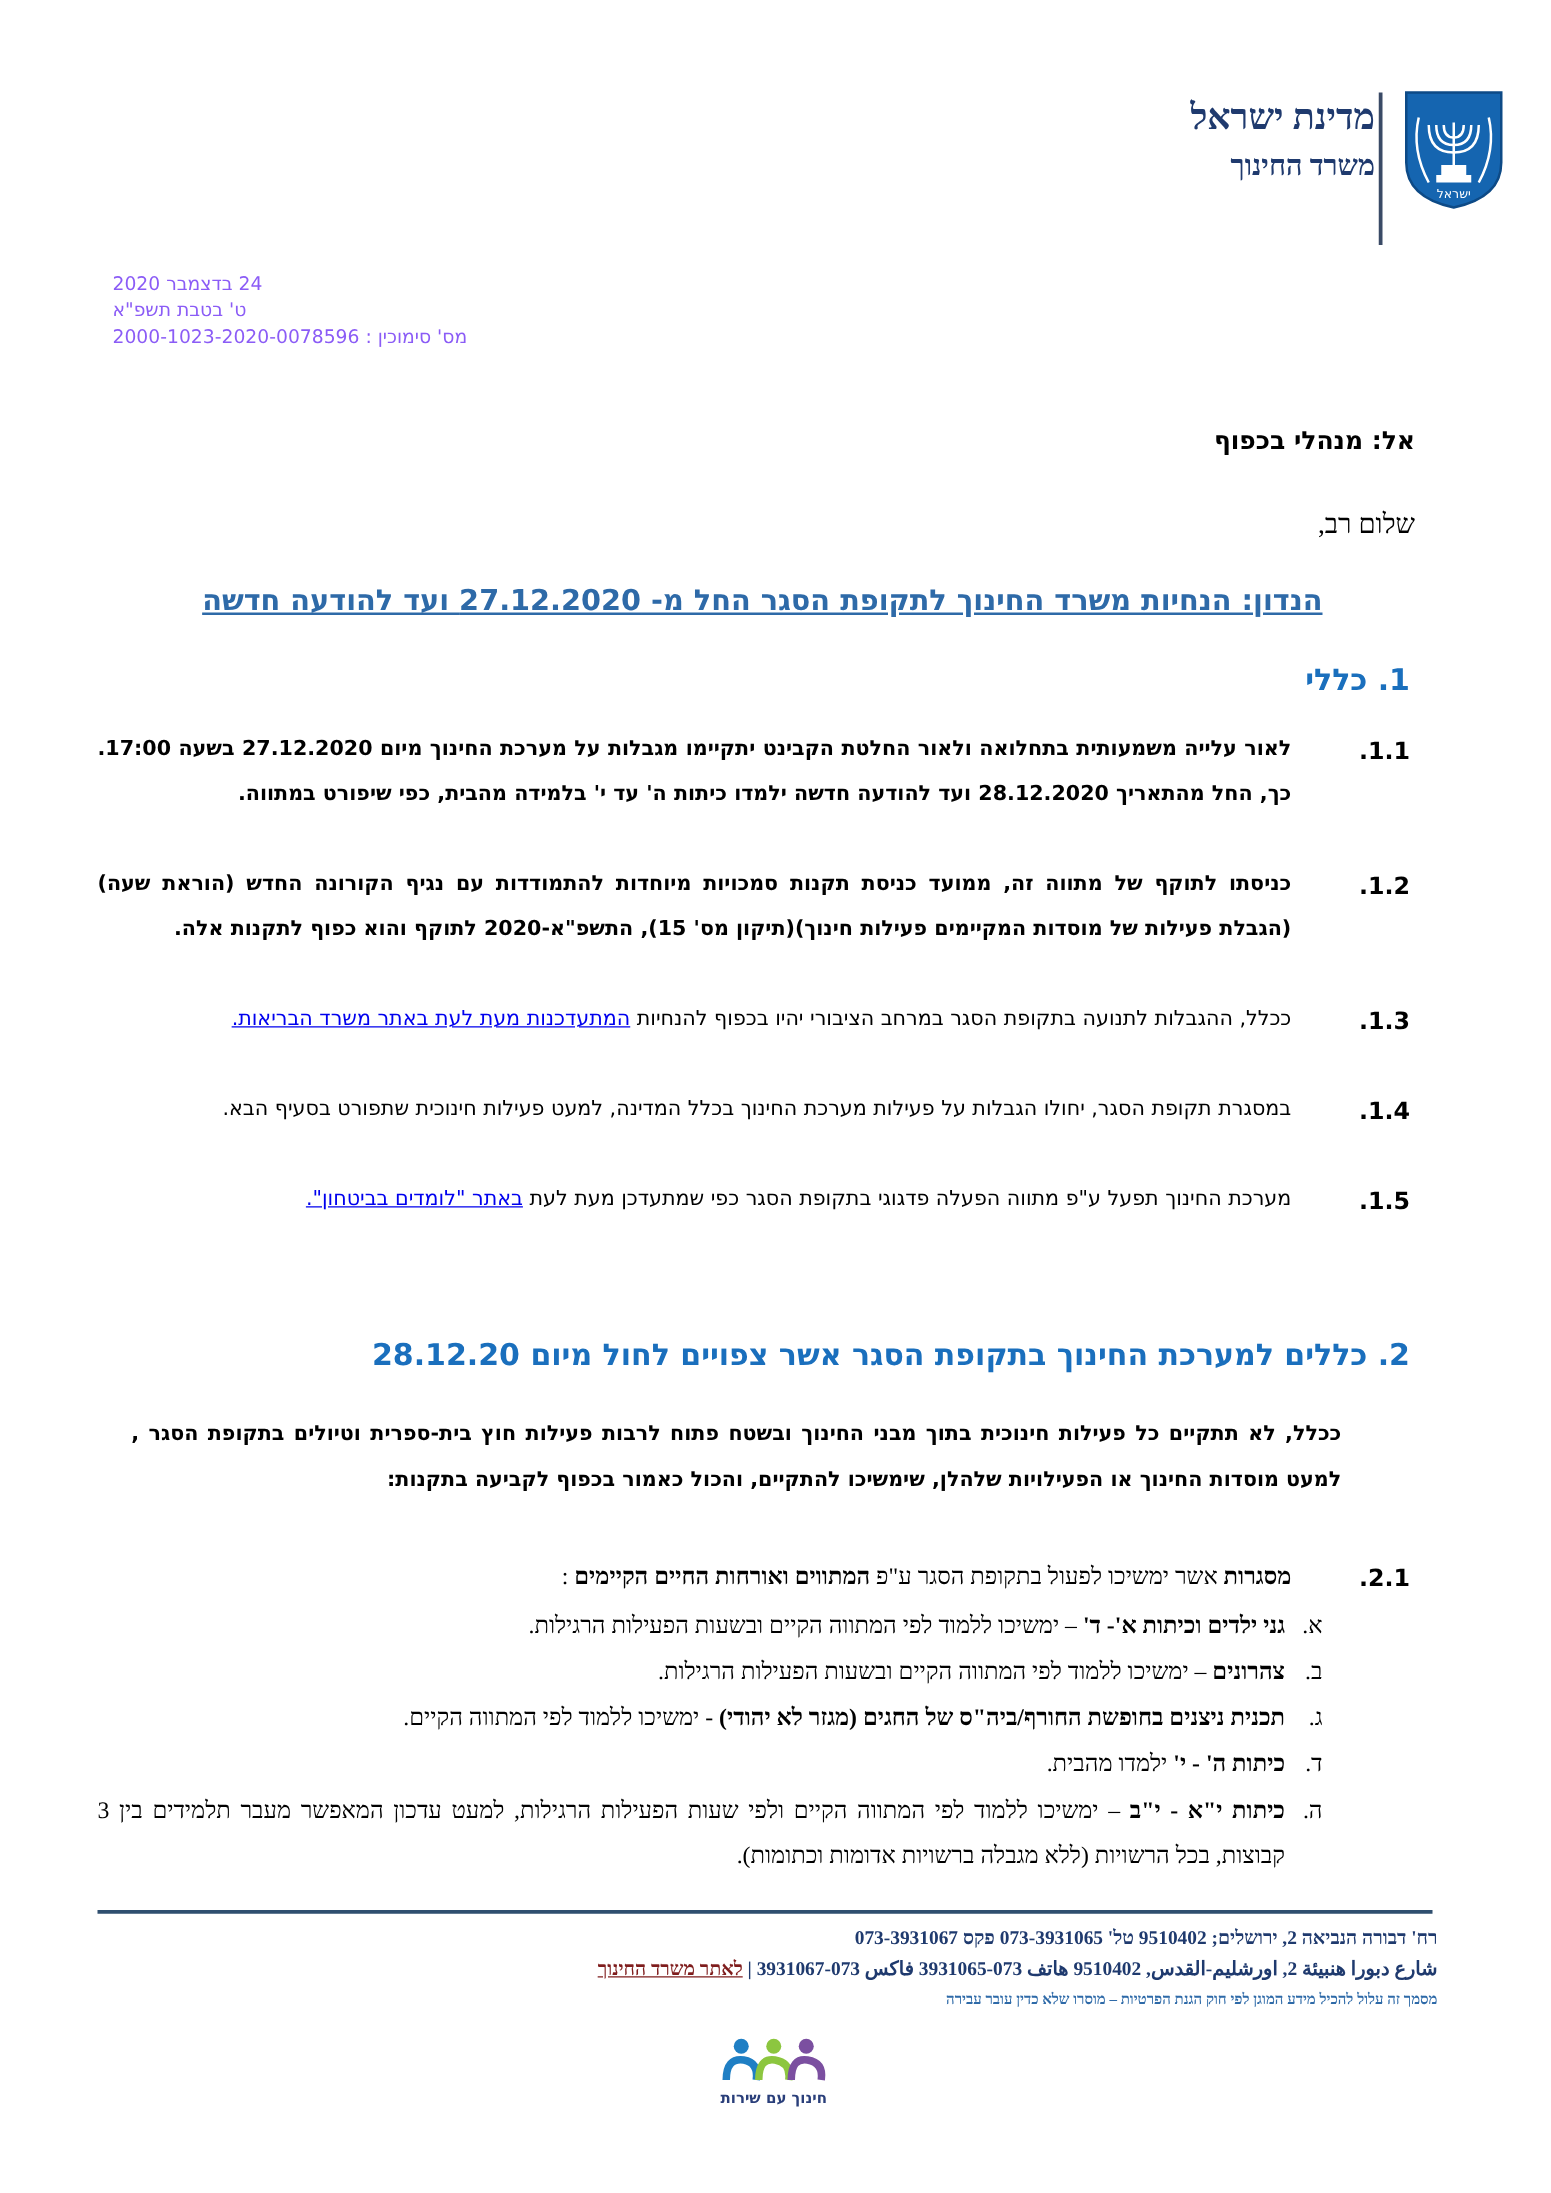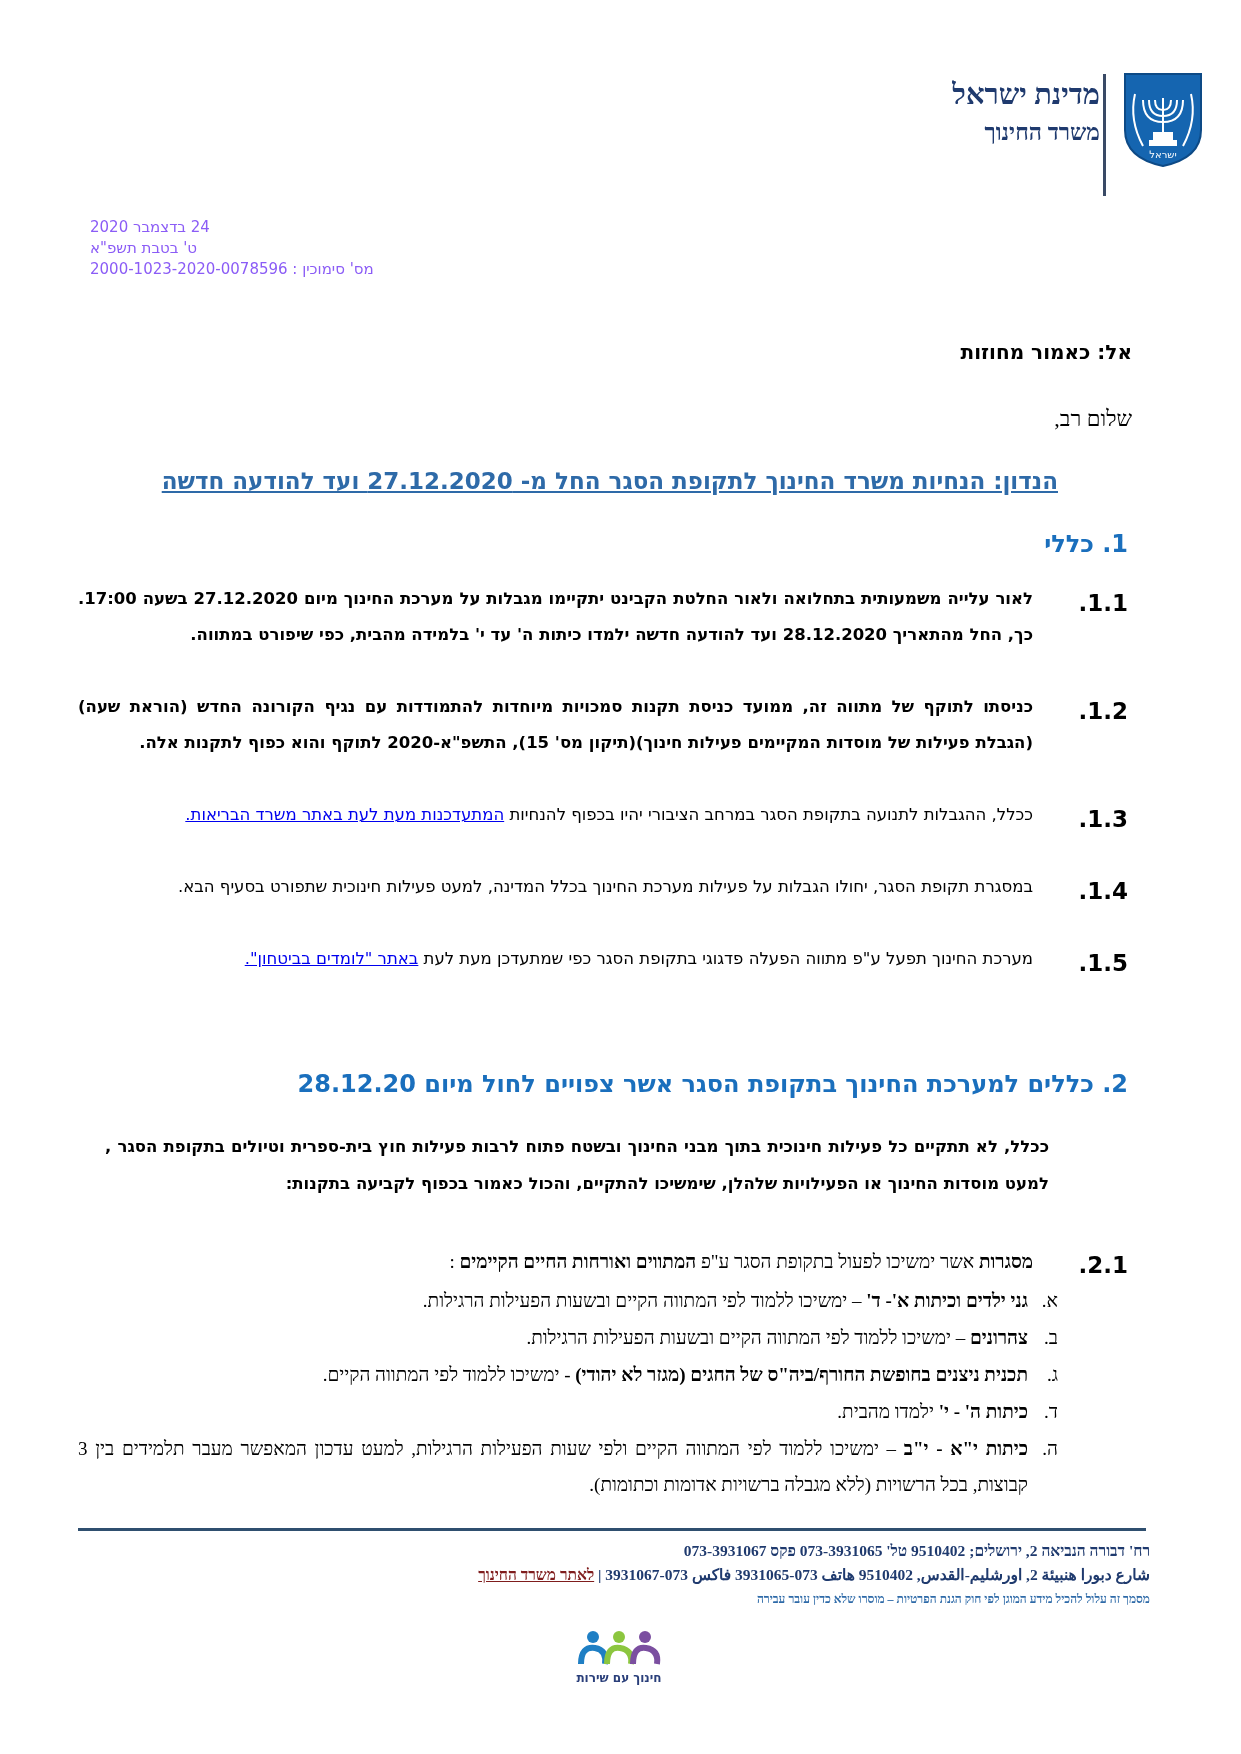--- a/index.html
+++ b/index.html
@@ -21,27 +21,27 @@
     .dateblk div { direction: rtl; text-align: left; }
 
     .to { right: 109px; top: 340px; font-family: "DejaVu Sans", sans-serif; font-weight: bold; font-size: 20px; }
     .greet { right: 109px; top: 406px; font-family: "Liberation Serif", serif; font-size: 22px; }
     .subject { right: 183px; top: 468px; font-family: "DejaVu Sans", sans-serif; font-weight: bold;
                font-size: 23px; color: #2e6aa8; text-decoration: underline; white-space: nowrap; }
 
     .sec-h { font-family: "DejaVu Sans", sans-serif; font-weight: bold; font-size: 24px; color: #1a6fbd; white-space: nowrap; }
 
     .item { position: absolute; right: 113px; width: 1050px; }
-    .num { position: absolute; right: 0; top: 0; font-family: "DejaVu Sans", sans-serif; font-weight: bold; font-size: 23px; width: 60px; text-align: right; }
+    .num { position: absolute; right: 0; top: 0; font-family: "DejaVu Sans", sans-serif; font-weight: bold; font-size: 19px; width: 60px; text-align: right; }
     .txt { position: absolute; right: 95px; left: 0; top: 0; font-size: 17px; line-height: 36px; text-align: justify; text-align-last: right; }
     .txt.bold { font-family: "DejaVu Sans", sans-serif; font-weight: bold; font-size: 16.5px; }
     .txt.reg { font-family: "DejaVu Sans", sans-serif; font-size: 16.5px; }
     .lnk { color: #0000ee; text-decoration: underline; }
 
-    .intro2 { right: 192px; left: 105px; top: 1128px; font-family: "DejaVu Sans", sans-serif; font-weight: bold; font-size: 16.5px; line-height: 37px; text-align: justify; text-align-last: right; }
+    .intro2 { right: 168px; left: 105px; top: 1128px; font-family: "DejaVu Sans", sans-serif; font-weight: bold; font-size: 16.5px; line-height: 37px; text-align: justify; text-align-last: right; }
 
     .sub-item { position: absolute; right: 183px; left: 78px; font-family: "Liberation Serif", serif; font-size: 19px; line-height: 36px; }
     .sub-letter { position: absolute; right: 0; top: 0; width: 22px; }
     .sub-text { position: absolute; right: 30px; left: 0; top: 0; text-align: justify; text-align-last: right; }
     .sub-text b { font-weight: bold; }
 
     .footer-rule { left: 78px; top: 1528px; width: 1068px; height: 3px; background: #2f4f6f; }
     .foot { left: 90px; width: 1060px; text-align: right; font-family: "Liberation Serif", serif; font-weight: bold; font-size: 15.5px; color: #1f3a6e; white-space: nowrap; }
     .foot.l3 { color: #2e6aa8; font-size: 12px; }
     .foot a { color: #7f1d1d; text-decoration: underline; }
@@ -68,21 +68,21 @@
   <rect x="28" y="70" width="28" height="6" fill="#fff"></rect>
   <text x="42" y="88" text-anchor="middle" font-size="10" fill="#fff" font-family="DejaVu Sans, sans-serif">ישראל</text>
 </svg>
 
 <div class="abs dateblk">
   <div>24 בדצמבר 2020</div>
   <div>ט' בטבת תשפ"א</div>
   <div>מס' סימוכין : 2000-1023-2020-0078596</div>
 </div>
 
-<div class="abs to">אל:  כאמור מחוזות</div>
+<div class="abs to">אל:  מנהלי בכפוף</div>
 <div class="abs greet">שלום רב,</div>
 <div class="abs subject">הנדון: הנחיות משרד החינוך לתקופת הסגר החל  מ- 27.12.2020 ועד להודעה חדשה</div>
 
 <div class="abs sec-h" style="right:113px; top:530px;">1.  כללי</div>
 
 <div class="item" style="top:590px; height:110px;">
   <div class="num">1.1.</div>
   <div class="txt bold" style="top:-9px;">לאור עלייה משמעותית בתחלואה ולאור החלטת הקבינט יתקיימו מגבלות על מערכת החינוך מיום 27.12.2020 בשעה 17:00. כך, החל מהתאריך 28.12.2020 ועד להודעה חדשה ילמדו כיתות ה' עד י' בלמידה מהבית, כפי שיפורט במתווה.</div>
 </div>
 

